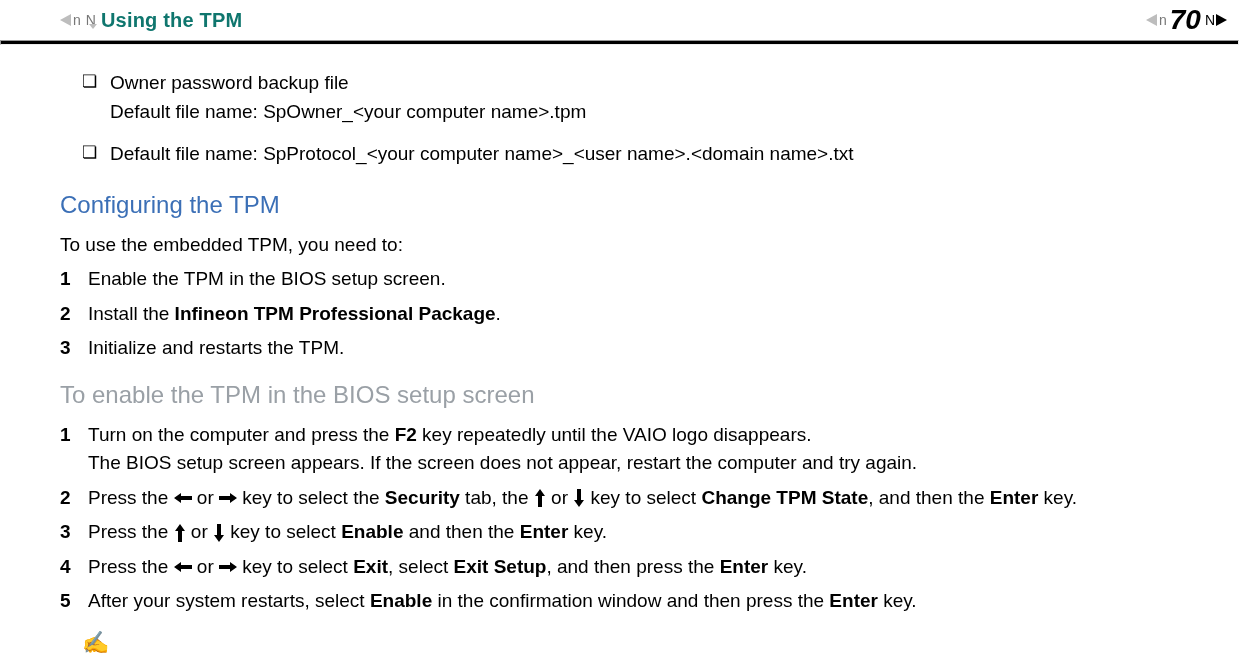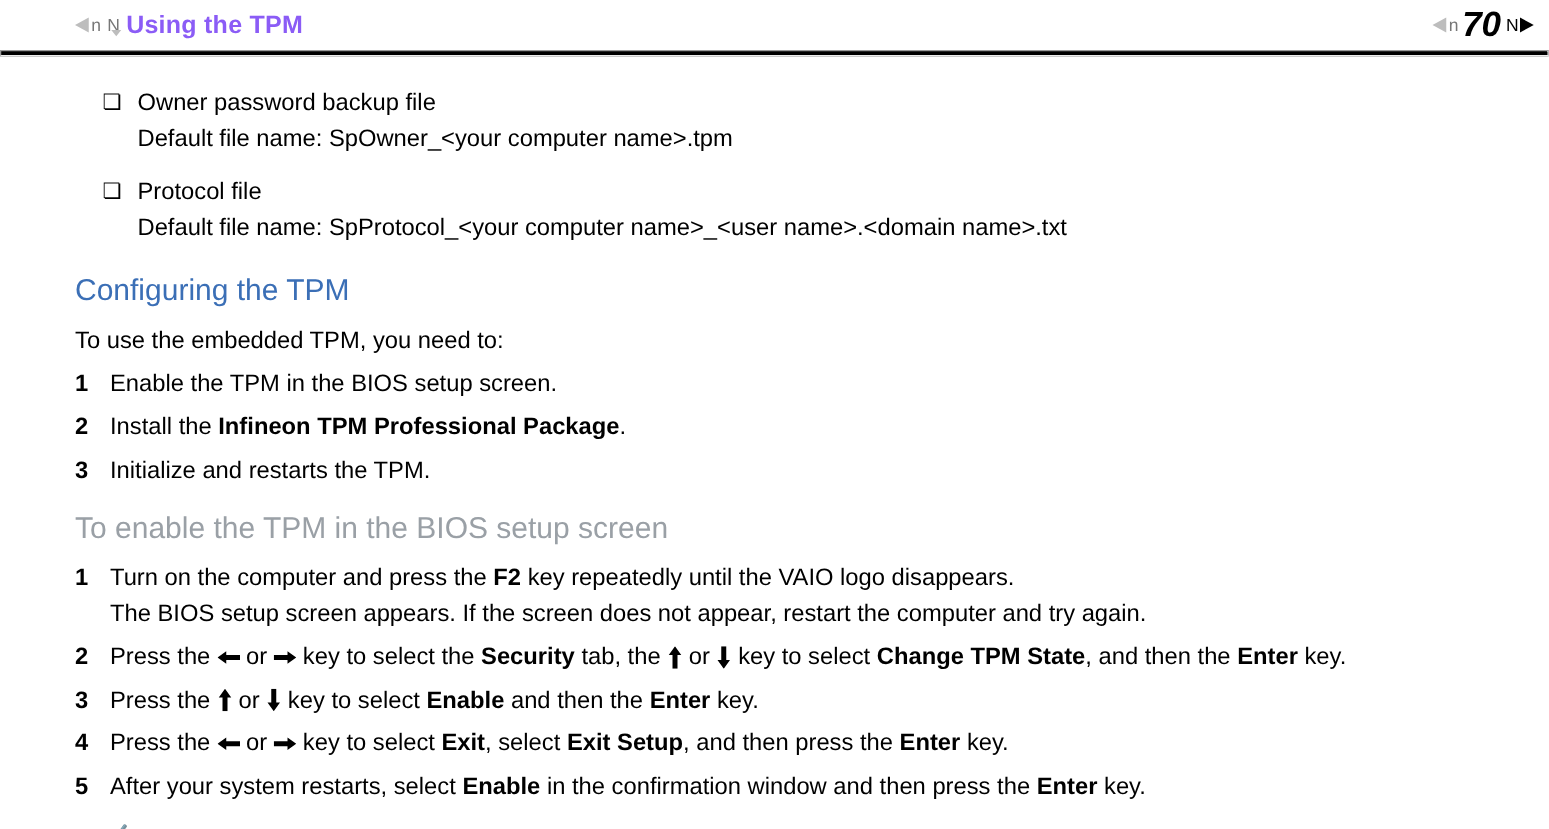--- a/index.html
+++ b/index.html
@@ -49,21 +49,21 @@
   }
   .tri-right-dark {
     border-top: 6px solid transparent;
     border-bottom: 6px solid transparent;
     border-left: 11px solid #000;
     margin-left: 2px;
   }
   .header-title {
     font-size: 20px;
     font-weight: bold;
-    color: #8b5cf6;
+    color: #0f766e;
     letter-spacing: 0.2px;
   }
   .header-right {
     display: flex;
     align-items: center;
     gap: 4px;
   }
   .page-num {
     font-size: 28px;
     font-style: italic;
@@ -185,21 +185,20 @@
   <hr class="rule">
 
   <div class="content">
 
     <ul class="bullet-list">
       <li>
         <span class="bullet-title">Owner password backup file</span>
         <span class="bullet-sub">Default file name: SpOwner_&lt;your computer name&gt;.tpm</span>
       </li>
       <li>
-        <span class="bullet-title">Protocol file</span>
         <span class="bullet-sub">Default file name: SpProtocol_&lt;your computer name&gt;_&lt;user name&gt;.&lt;domain name&gt;.txt</span>
       </li>
     </ul>
 
     <h2 class="h-blue">Configuring the TPM</h2>
     <p class="para">To use the embedded TPM, you need to:</p>
 
     <ol class="steps">
       <li>
         <span>Enable the TPM in the BIOS setup screen.</span>

